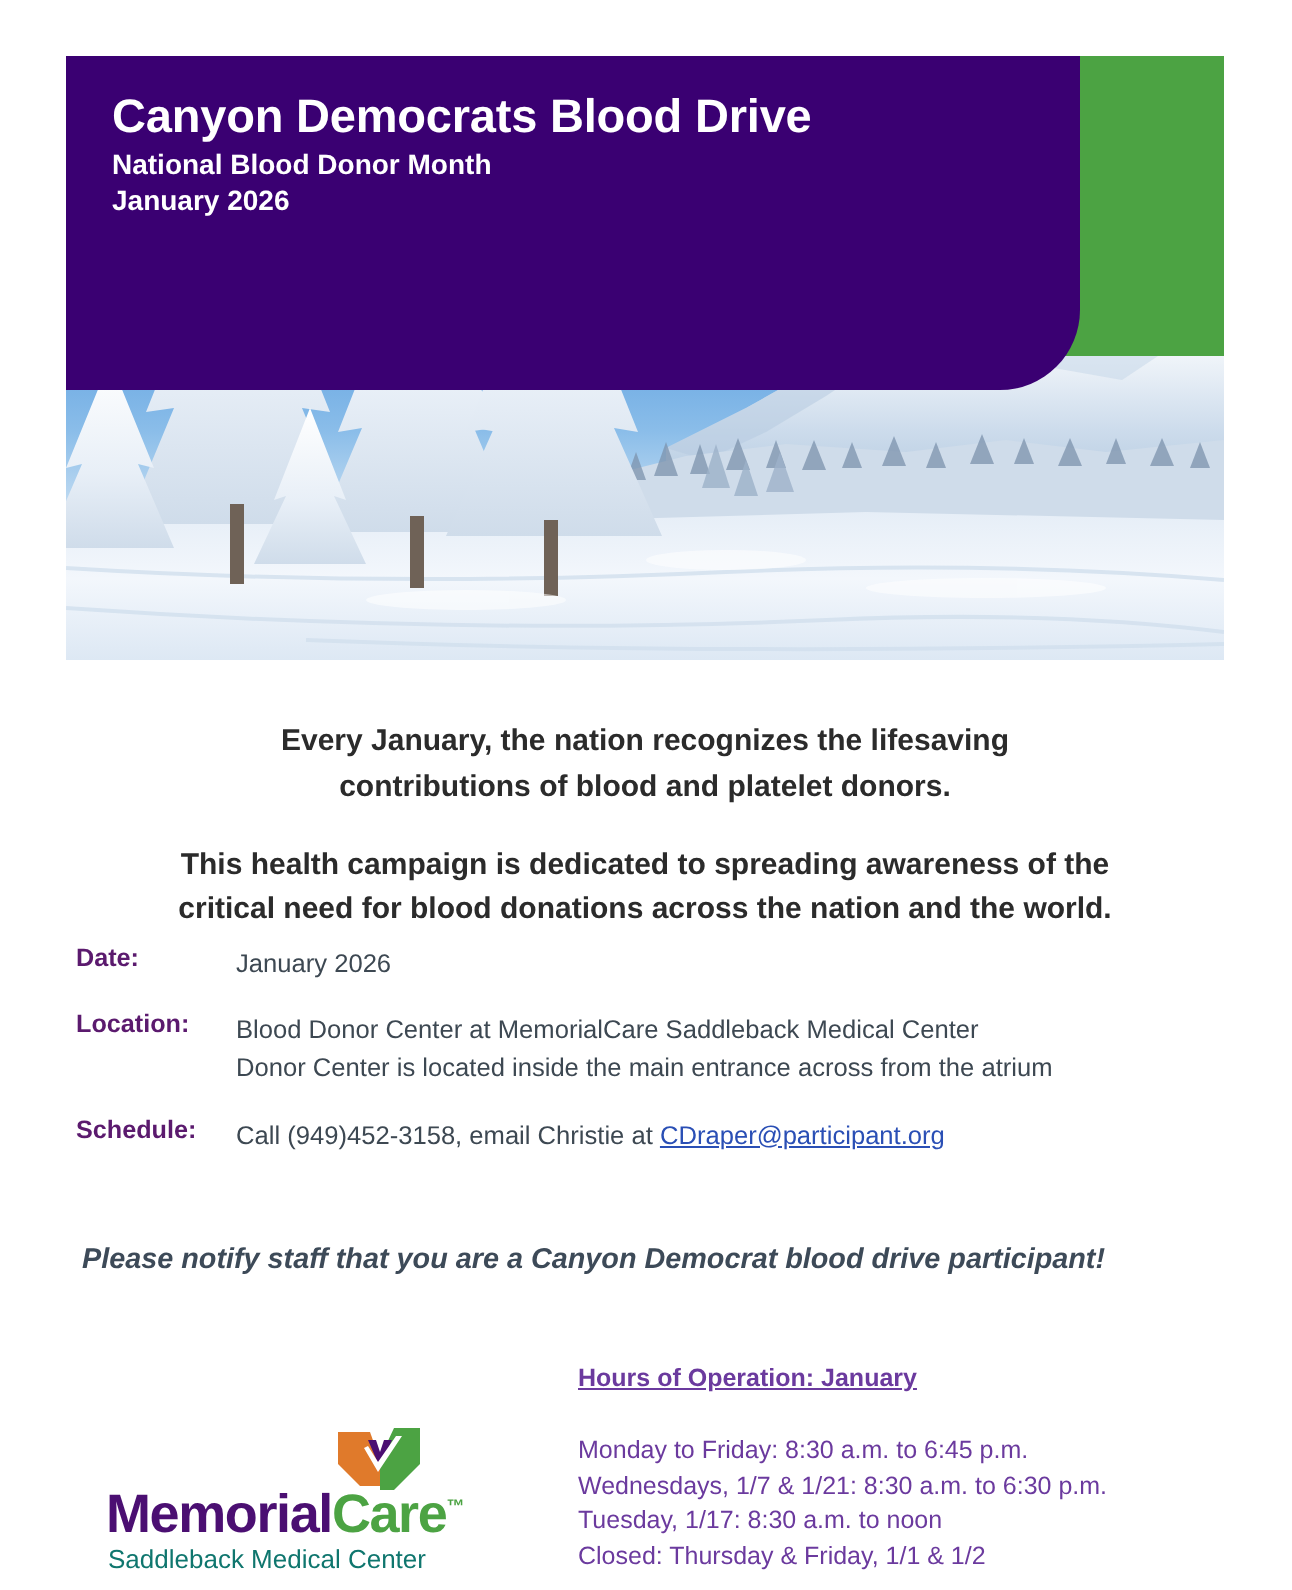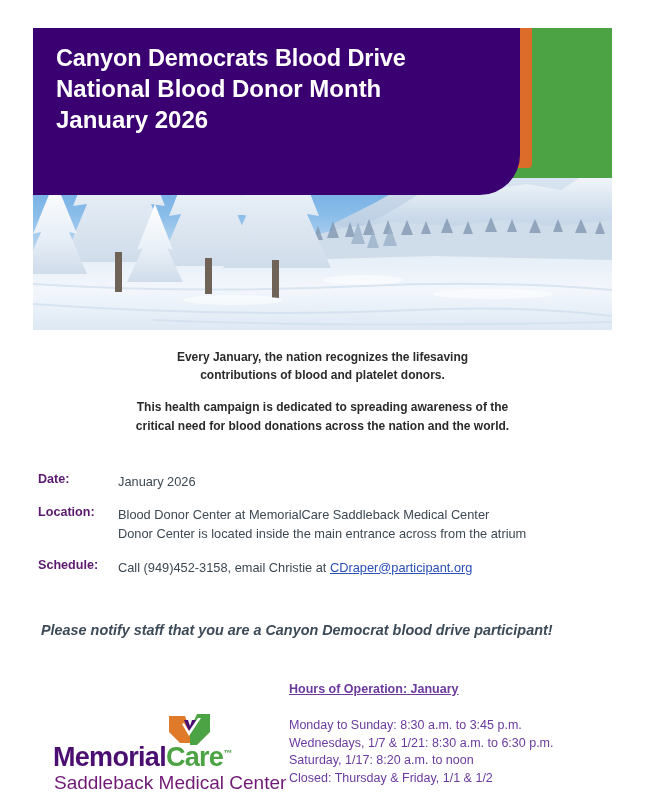--- a/index.html
+++ b/index.html
@@ -58,53 +58,54 @@
   }
   
   .block-purple {
     position: absolute;
     left: 0px;
     top: 0px;
     width: 487px;
     height: 167px;
     background: #3a0072;
     border-bottom-right-radius: 40px;
+    padding-left: 20px;
   }
   .purple-title {
     position: absolute;
     left: 23px;
     top: 16px;
     color: #ffffff;
   }
   .title-line1 {
     font-size: 23.5px;
     font-weight: bold;
     letter-spacing: -0.1px;
     line-height: 1.22;
     white-space: nowrap;
   }
   .title-line2, .title-line3 {
-    font-size: 24px;
+    font-size: 14px;
     font-weight: bold;
     line-height: 1.32;
     white-space: nowrap;
   }
 
   
   .intro {
     position: absolute;
     left: 33px;
     top: 344px;
     width: 579px;
     text-align: center;
     color: #2b2b2b;
   }
   .intro p {
-    margin: 4px;
-    font-size: 12px;
+    margin: 16px;
+    font-size: 15px;
     font-weight: bold;
     line-height: 1.52;
   }
   .intro p.second { margin-top: 14px; }
 
   
   .details {
     position: absolute;
     left: 38px;
     top: 472px;
@@ -189,22 +190,22 @@
   .wm-tm {
     color: #4ca343;
     font-size: 9px;
     vertical-align: super;
     font-weight: bold;
   }
   .logo-sub {
     position: absolute;
     left: 1px;
     top: 60px;
-    font-size: 19px;
-    color: #701a75;
+    font-size: 13px;
+    color: #0f766e;
     white-space: nowrap;
   }
 </style>
 </head>
 <body>
 
 <div class="banner">
 
   <div class="photo">
     <svg width="579" height="302" viewBox="0 0 579 302" xmlns="http://www.w3.org/2000/svg">
@@ -366,23 +367,23 @@
       <div><span>Call (949)452-3158, email Christie at </span><a class="link" href="#">CDraper@participant.org</a></div>
     </div>
   </div>
 
 </div>
 
 <div class="notice">Please notify staff that you are a Canyon Democrat blood drive participant!</div>
 
 <div class="hours">
   <div class="hours-title">Hours of Operation: January</div>
-  <div>Monday to Sunday: 8:30 a.m. to 3:45 p.m.</div>
+  <div>Monday to Friday: 8:30 a.m. to 6:45 p.m.</div>
   <div>Wednesdays, 1/7 &amp; 1/21: 8:30 a.m. to 6:30 p.m.</div>
-  <div>Saturday, 1/17:  8:20 a.m. to noon</div>
+  <div>Tuesday, 1/17:  8:30 a.m. to noon</div>
   <div>Closed:  Thursday &amp; Friday, 1/1 &amp; 1/2</div>
 </div>
 
 <div class="logo">
   <div class="logo-mark">
     <svg width="46" height="34" viewBox="0 0 46 34" xmlns="http://www.w3.org/2000/svg">
 
       <path d="M2 4 L18 4 L23 18 L23 31 L13 31 L2 20 Z" fill="#e07a2b"></path>
 
       <path d="M43 2 L43 20 L30 33 L23 33 L23 17 L30 2 Z" fill="#4ca343"></path>

